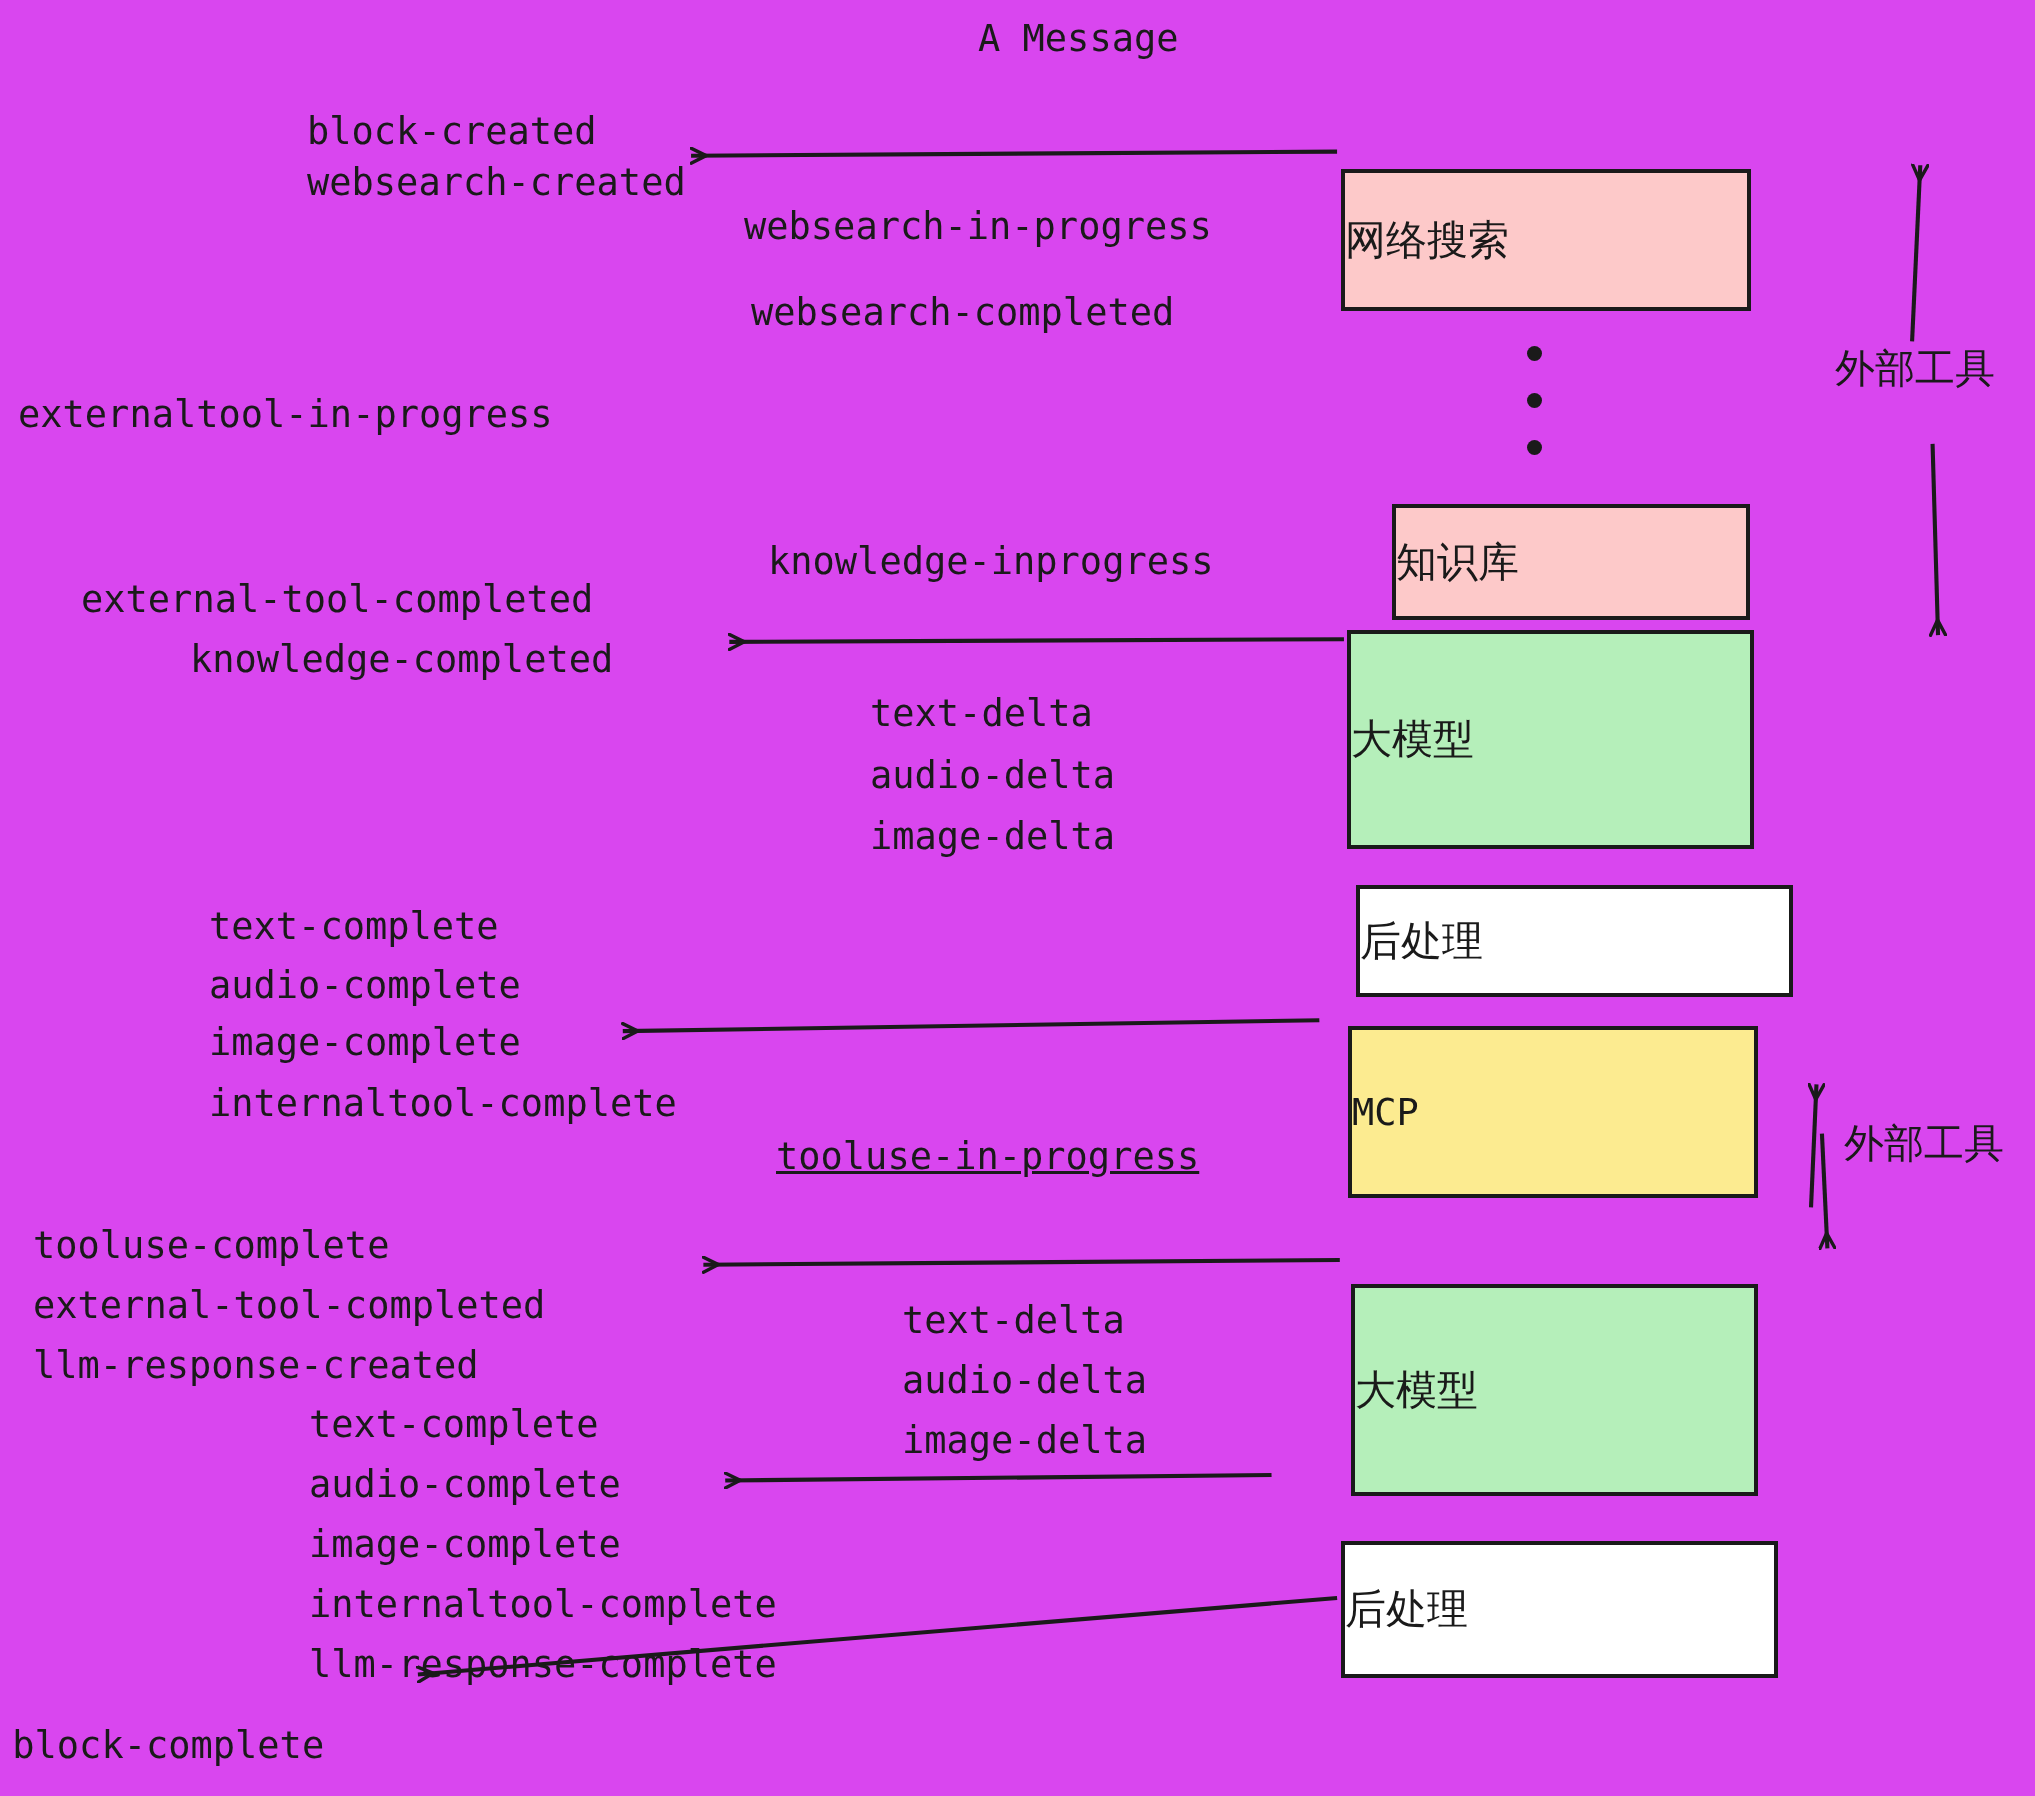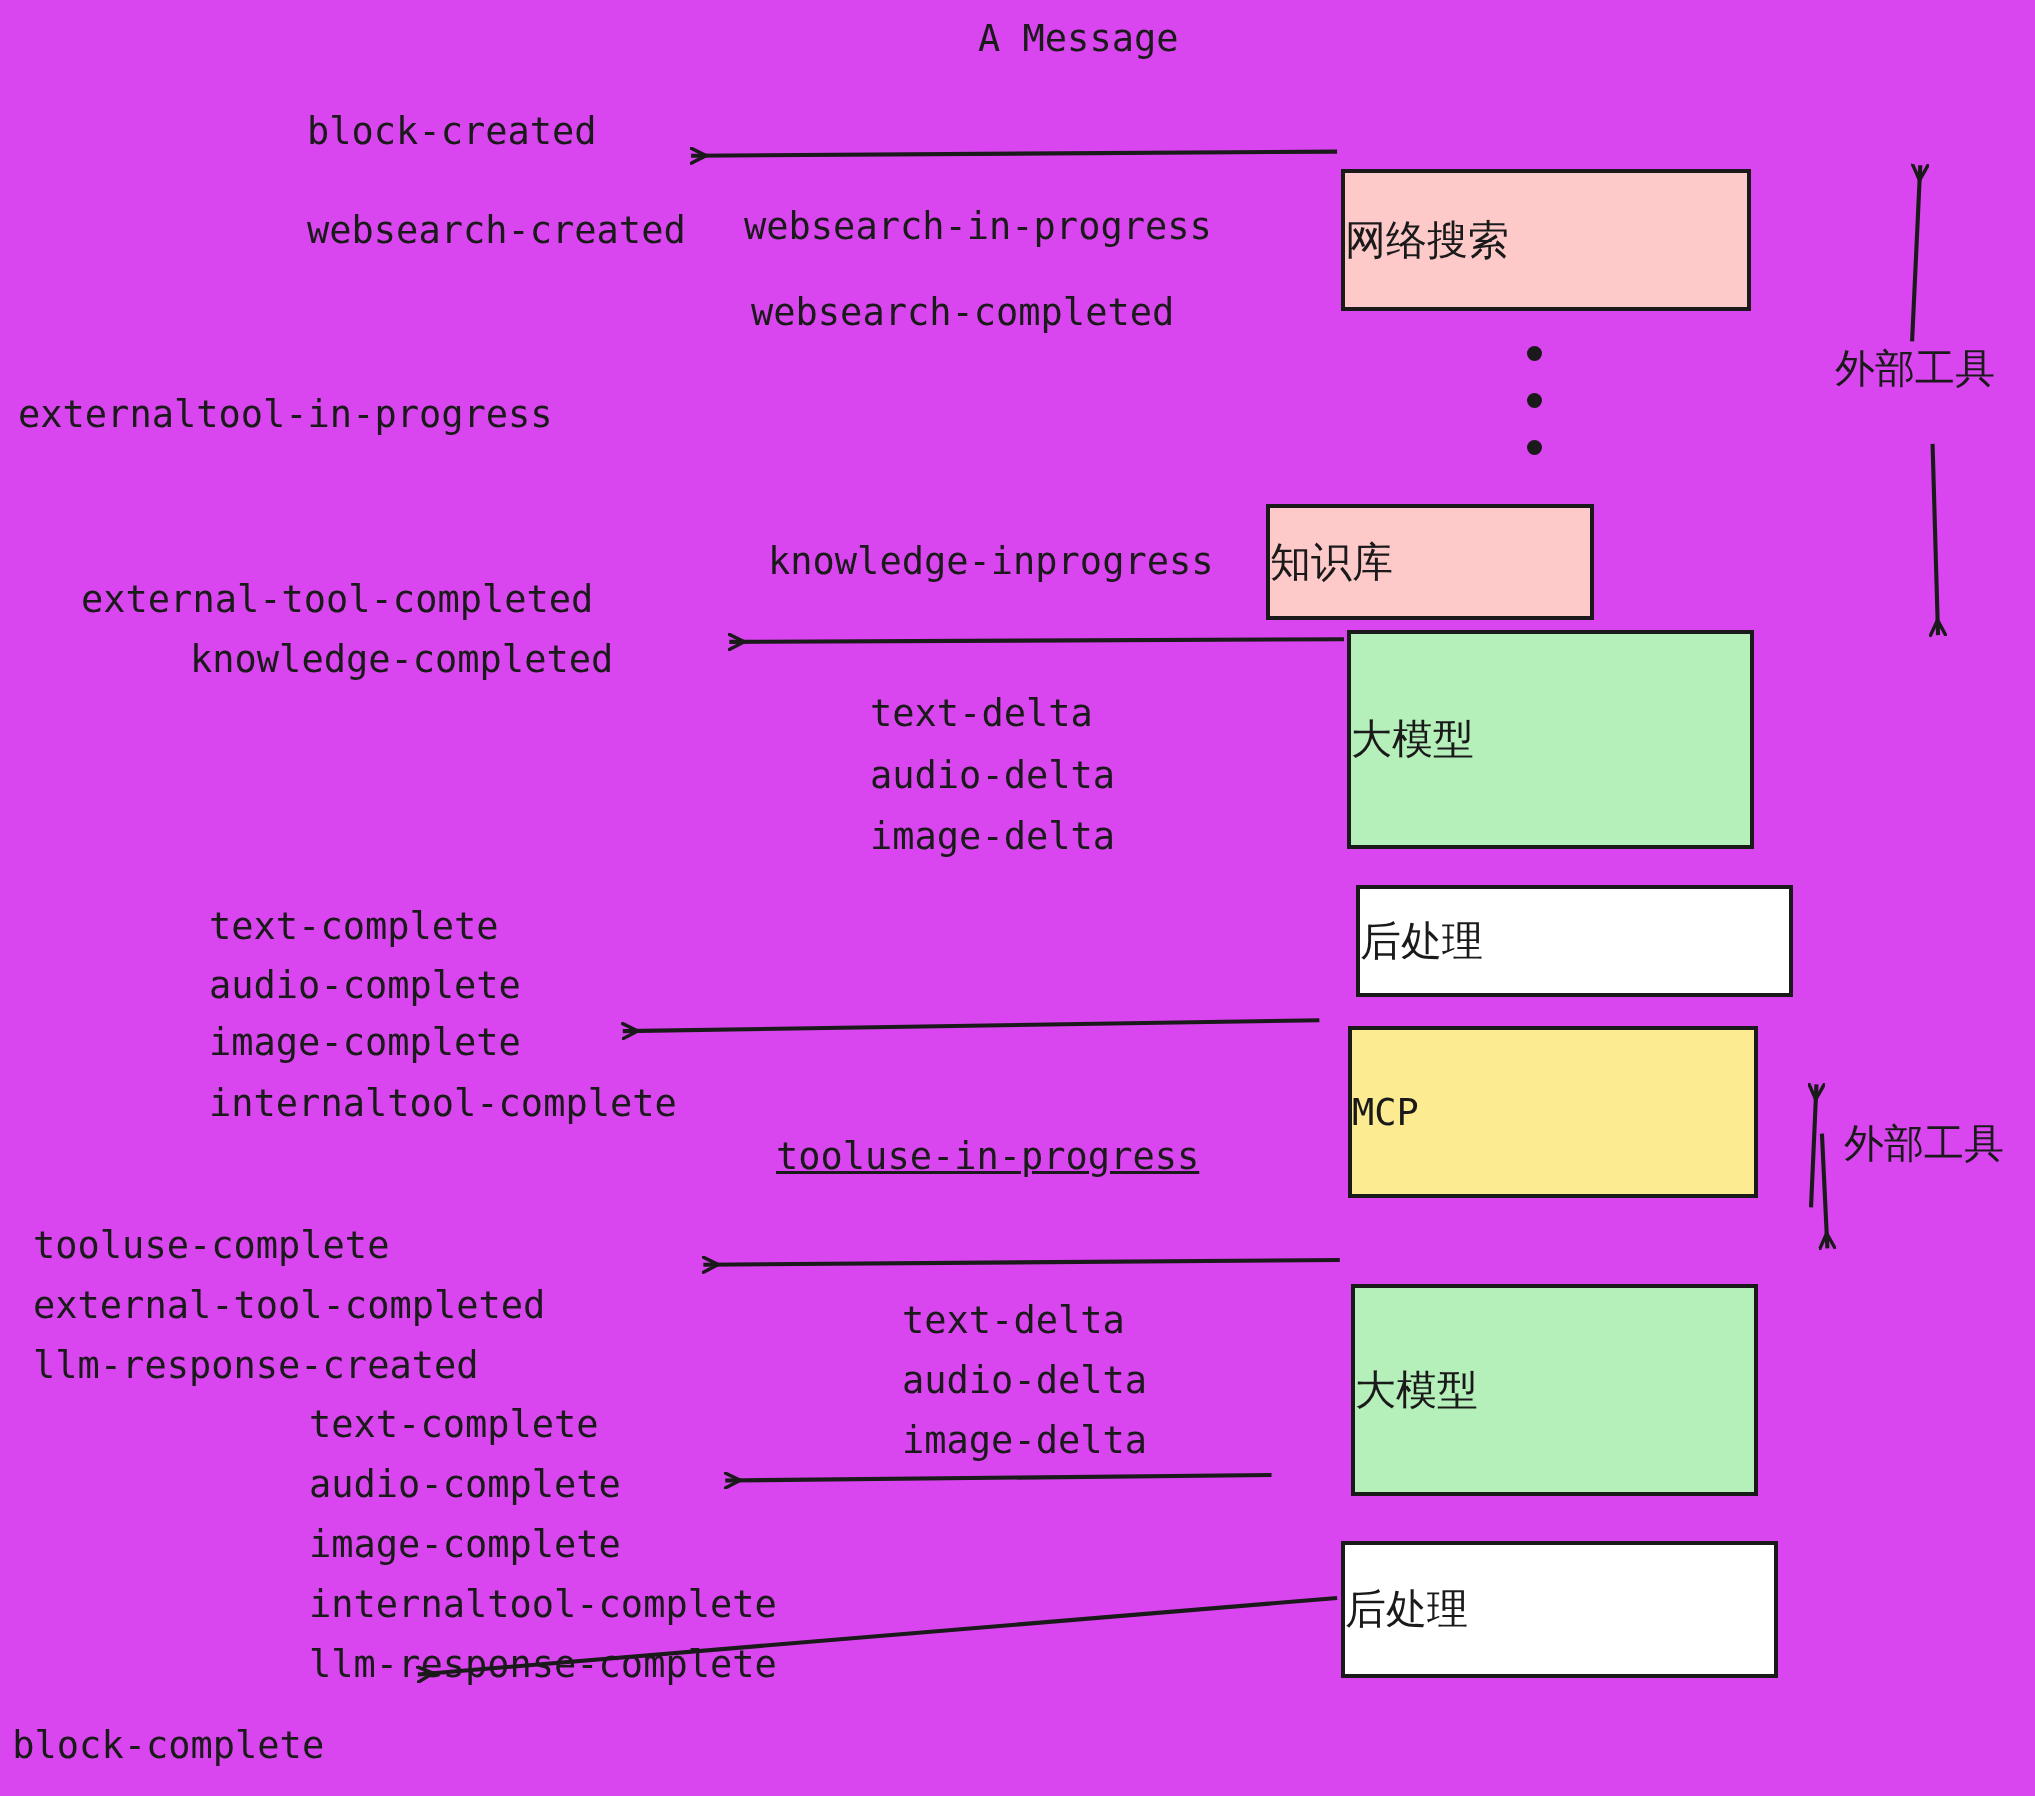--- a/index.html
+++ b/index.html
@@ -104,21 +104,21 @@
   <div class="node" style="left:1341px;top:169px;width:410px;height:142px;background:#FDC9C9;">
     <span class="node-label">网络搜索</span>
   </div>
 
   <div class="vdots" style="left:1525px;top:346px;width:18px;height:109px;">
     <i></i>
     <i></i>
     <i></i>
   </div>
 
-  <div class="node" style="left:1266px;top:504px;width:328px;height:116px;background:#FDC9C9;">
+  <div class="node" style="left:1392px;top:504px;width:358px;height:116px;background:#FDC9C9;">
     <span class="node-label">知识库</span>
   </div>
 
   <div class="node" style="left:1347px;top:630px;width:407px;height:219px;background:#B5EFBA;">
     <span class="node-label">大模型</span>
   </div>
 
   <div class="node" style="left:1356px;top:885px;width:437px;height:112px;background:#FFFFFF;">
     <span class="node-label">后处理</span>
   </div>
@@ -134,21 +134,21 @@
   <div class="node" style="left:1341px;top:1541px;width:437px;height:137px;background:#FFFFFF;">
     <span class="node-label">后处理</span>
   </div>
 
   <div class="grouplbl" style="left:1835px;top:341px;">外部工具</div>
 
   <div class="grouplbl" style="left:1844px;top:1116px;">外部工具</div>
 
   <div class="evt" style="left:307px;top:113px;">block-created</div>
 
-  <div class="evt" style="left:307px;top:164px;margin-top:48px;">websearch-created</div>
+  <div class="evt" style="left:307px;top:164px;">websearch-created</div>
 
   <div class="evt" style="left:744px;top:208px;">websearch-in-progress</div>
 
   <div class="evt" style="left:18px;top:396px;">externaltool-in-progress</div>
 
   <div class="evt" style="left:751px;top:294px;">websearch-completed</div>
 
   <div class="evt" style="left:768px;top:543px;">knowledge-inprogress</div>
 
   <div class="evt" style="left:81px;top:581px;">external-tool-completed</div>

